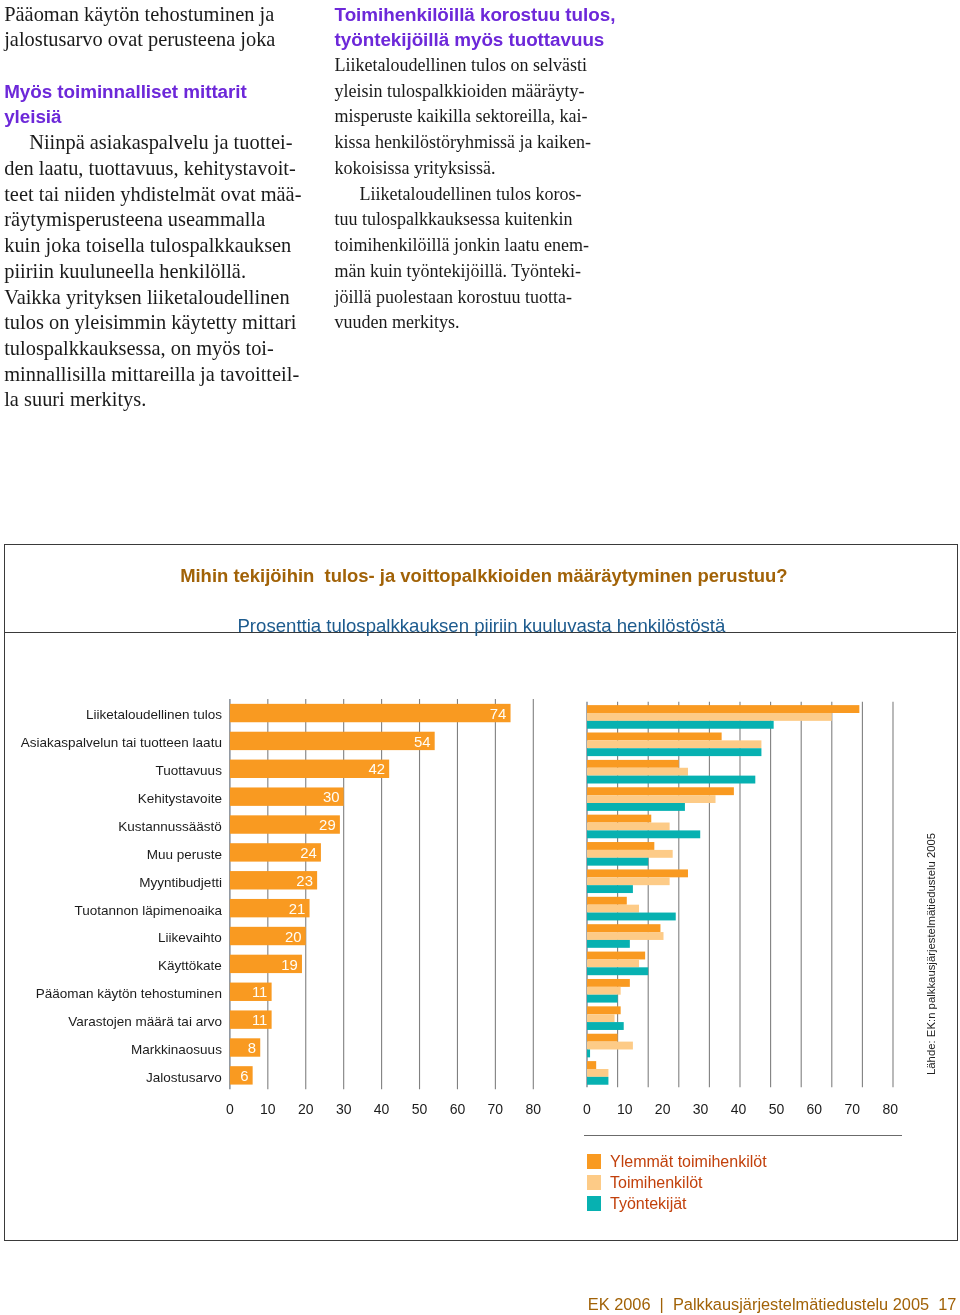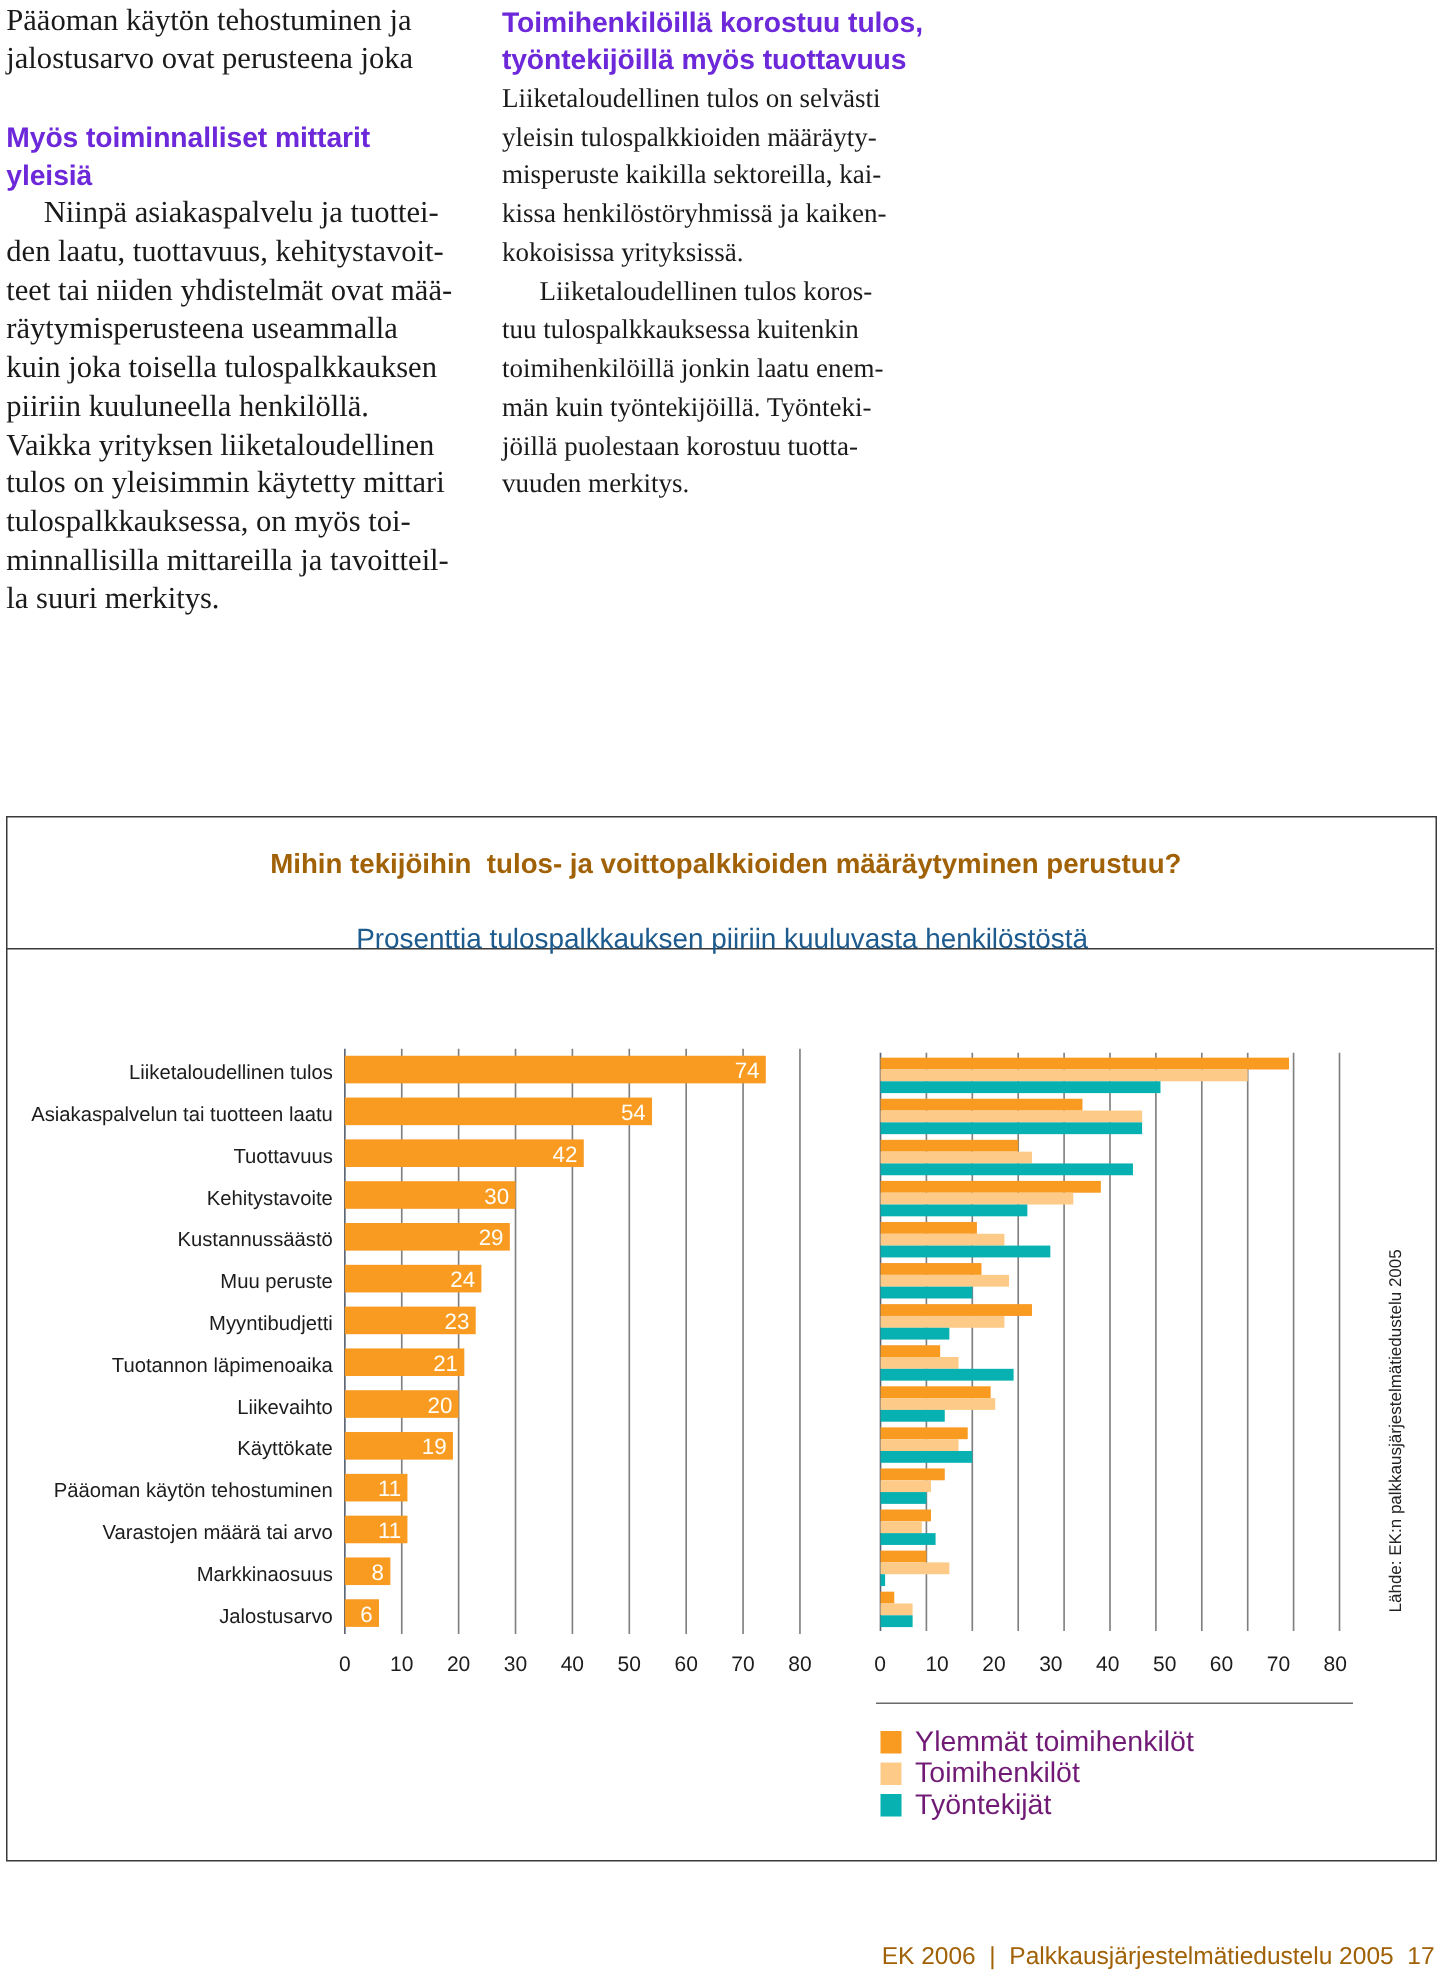--- a/index.html
+++ b/index.html
@@ -40,21 +40,21 @@
     font-family:"Liberation Sans",sans-serif;font-weight:normal;font-size:18.6px;
     color:#1d5b8e;white-space:pre;margin-top:25px;}
   .fig-source{position:absolute;left:919.8px;top:530.3px;
     font-family:"Liberation Sans",sans-serif;font-size:11.35px;color:#222;
     transform:rotate(-90deg);transform-origin:0 0;white-space:pre;}
   .chart-area{position:absolute;left:-1.4px;top:86.6px;width:950px;height:606px;}
   .legend{position:absolute;left:582.0px;top:609.6px;}
   .legend-row{position:relative;height:20.85px;}
   .legend-swatch{position:absolute;left:0;top:0;width:13.8px;height:14.6px;}
   .legend-label{position:absolute;left:22.9px;top:-0.5px;
-    font-family:"Liberation Sans",sans-serif;font-size:19px;line-height:15px;color:#701a75;white-space:nowrap;}
+    font-family:"Liberation Sans",sans-serif;font-size:16px;line-height:15px;color:#c2410c;white-space:nowrap;}
   .legend-rule{position:absolute;left:578.5px;top:590.1px;width:318.7px;height:1.2px;background:#6b6b6b;}
   .footer{position:absolute;left:587.8px;top:1294.6px;
     font-family:"Liberation Sans",sans-serif;font-size:16.35px;color:#a16207;white-space:pre;}
 </style>
 </head>
 <body>
 
 <div class="page">
 
   <div class="col left">

